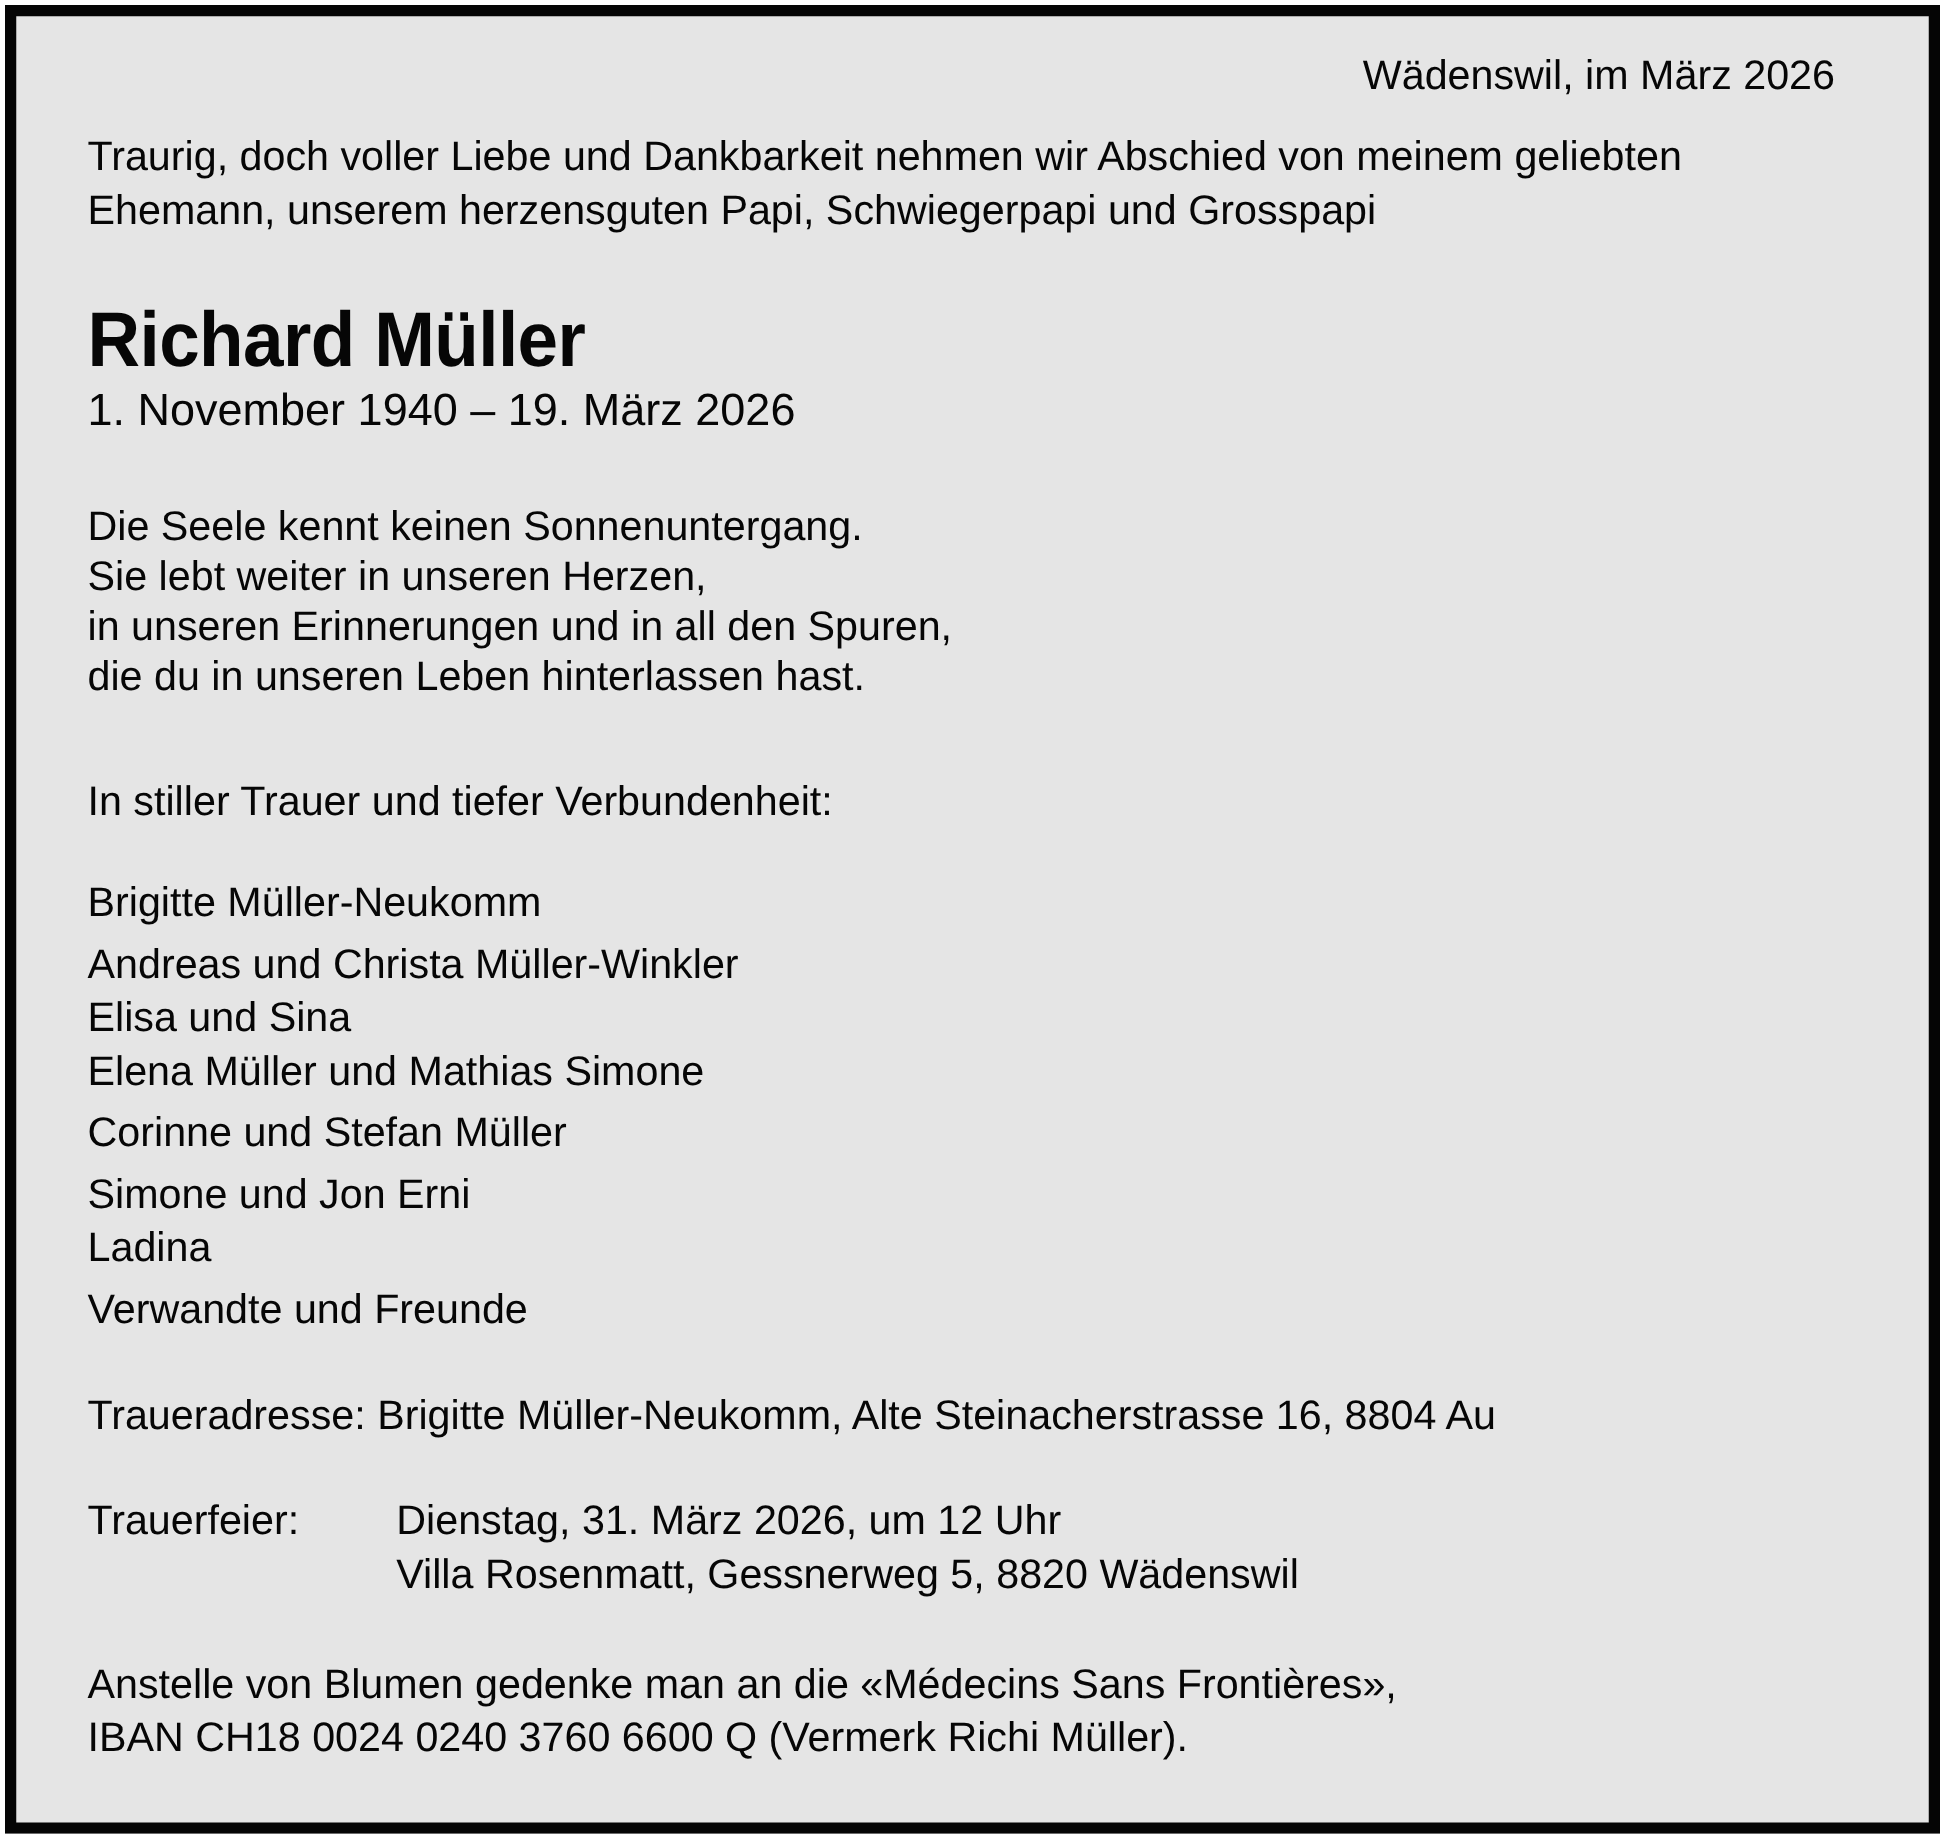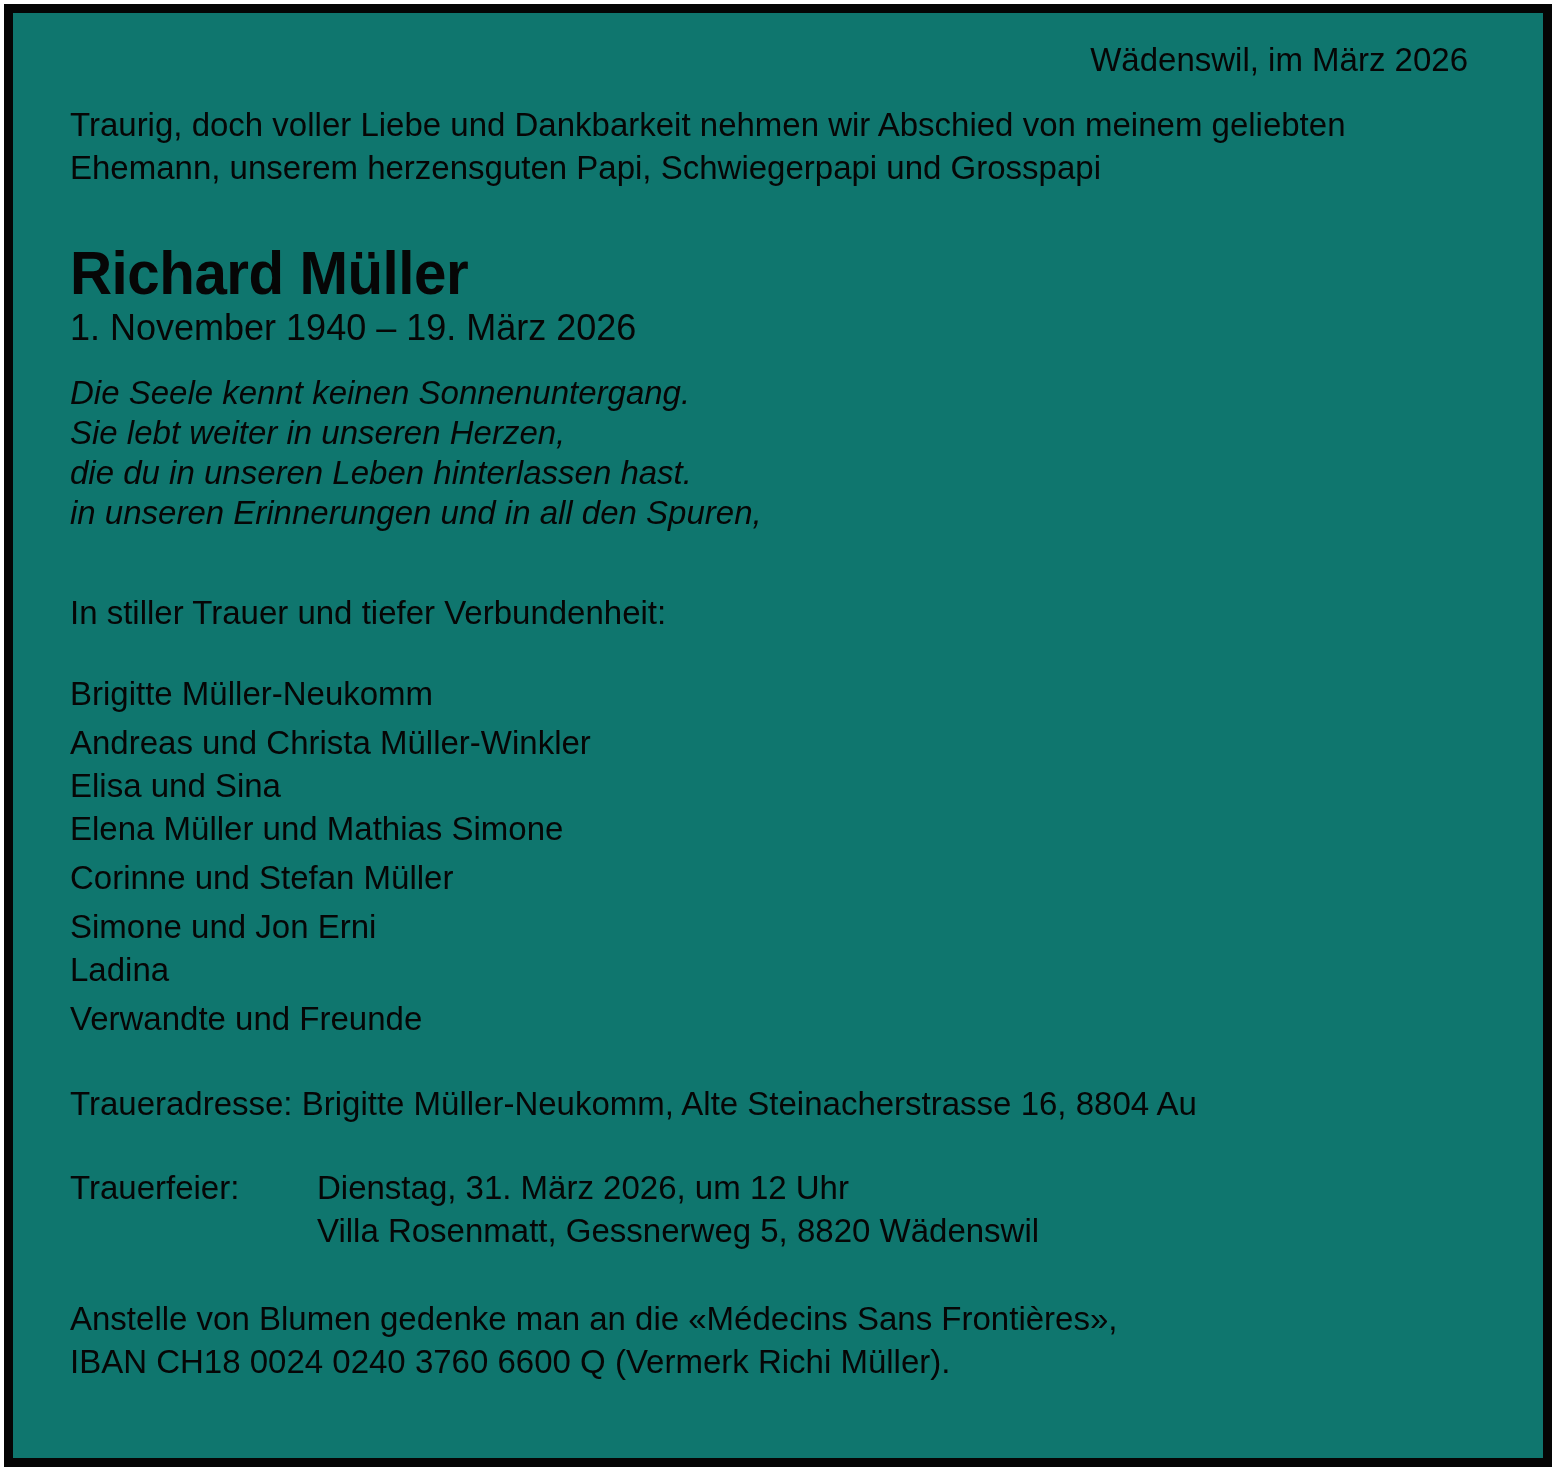--- a/index.html
+++ b/index.html
@@ -9,21 +9,21 @@
     width: 1552px;
     height: 1467px;
     overflow: hidden;
   }
   .frame {
     box-sizing: border-box;
     margin: 4px 0 0 4px;
     width: 1548px;
     height: 1463px;
     border: 9px solid #050505;
-    background: #0f766e;
+    background: #e5e5e5;
   }
   .content {
     box-sizing: border-box;
     width: 100%;
     height: 100%;
     padding: 25px 75px 0 57px;
     font-family: "Liberation Sans", "DejaVu Sans", sans-serif;
     font-size: 33px;
     line-height: 43px;
     color: #060606;
@@ -44,22 +44,21 @@
     letter-spacing: -0.5px;
     transform: scaleX(0.94);
     transform-origin: left center;
     white-space: nowrap;
   }
   .life-dates {
     margin-top: 0px;
     font-size: 36px;
   }
   .poem {
-    margin-top: 24px;
-    font-style: italic;
+    margin-top: 52px;
     line-height: 40px;
   }
   .condolence-heading {
     margin-top: 58px;
   }
   .family-group { margin-top: 6px; }
   .family-group.first { margin-top: 38px; }
   .mourning-address {
     margin-top: 42px;
   }
@@ -88,22 +87,22 @@
       <div class="line">Traurig, doch voller Liebe und Dankbarkeit nehmen wir Abschied von meinem geliebten</div>
       <div class="line">Ehemann, unserem herzensguten Papi, Schwiegerpapi und Grosspapi</div>
     </div>
 
     <div class="deceased-name">Richard Müller</div>
     <div class="life-dates line">1. November 1940 – 19. März 2026</div>
 
     <div class="poem">
       <div class="line">Die Seele kennt keinen Sonnenuntergang.</div>
       <div class="line">Sie lebt weiter in unseren Herzen,</div>
+      <div class="line">in unseren Erinnerungen und in all den Spuren,</div>
       <div class="line">die du in unseren Leben hinterlassen hast.</div>
-      <div class="line">in unseren Erinnerungen und in all den Spuren,</div>
     </div>
 
     <div class="condolence-heading line">In stiller Trauer und tiefer Verbundenheit:</div>
 
     <div class="family-group first">
       <div class="line">Brigitte Müller-Neukomm</div>
     </div>
 
     <div class="family-group">
       <div class="line">Andreas und Christa Müller-Winkler</div>

